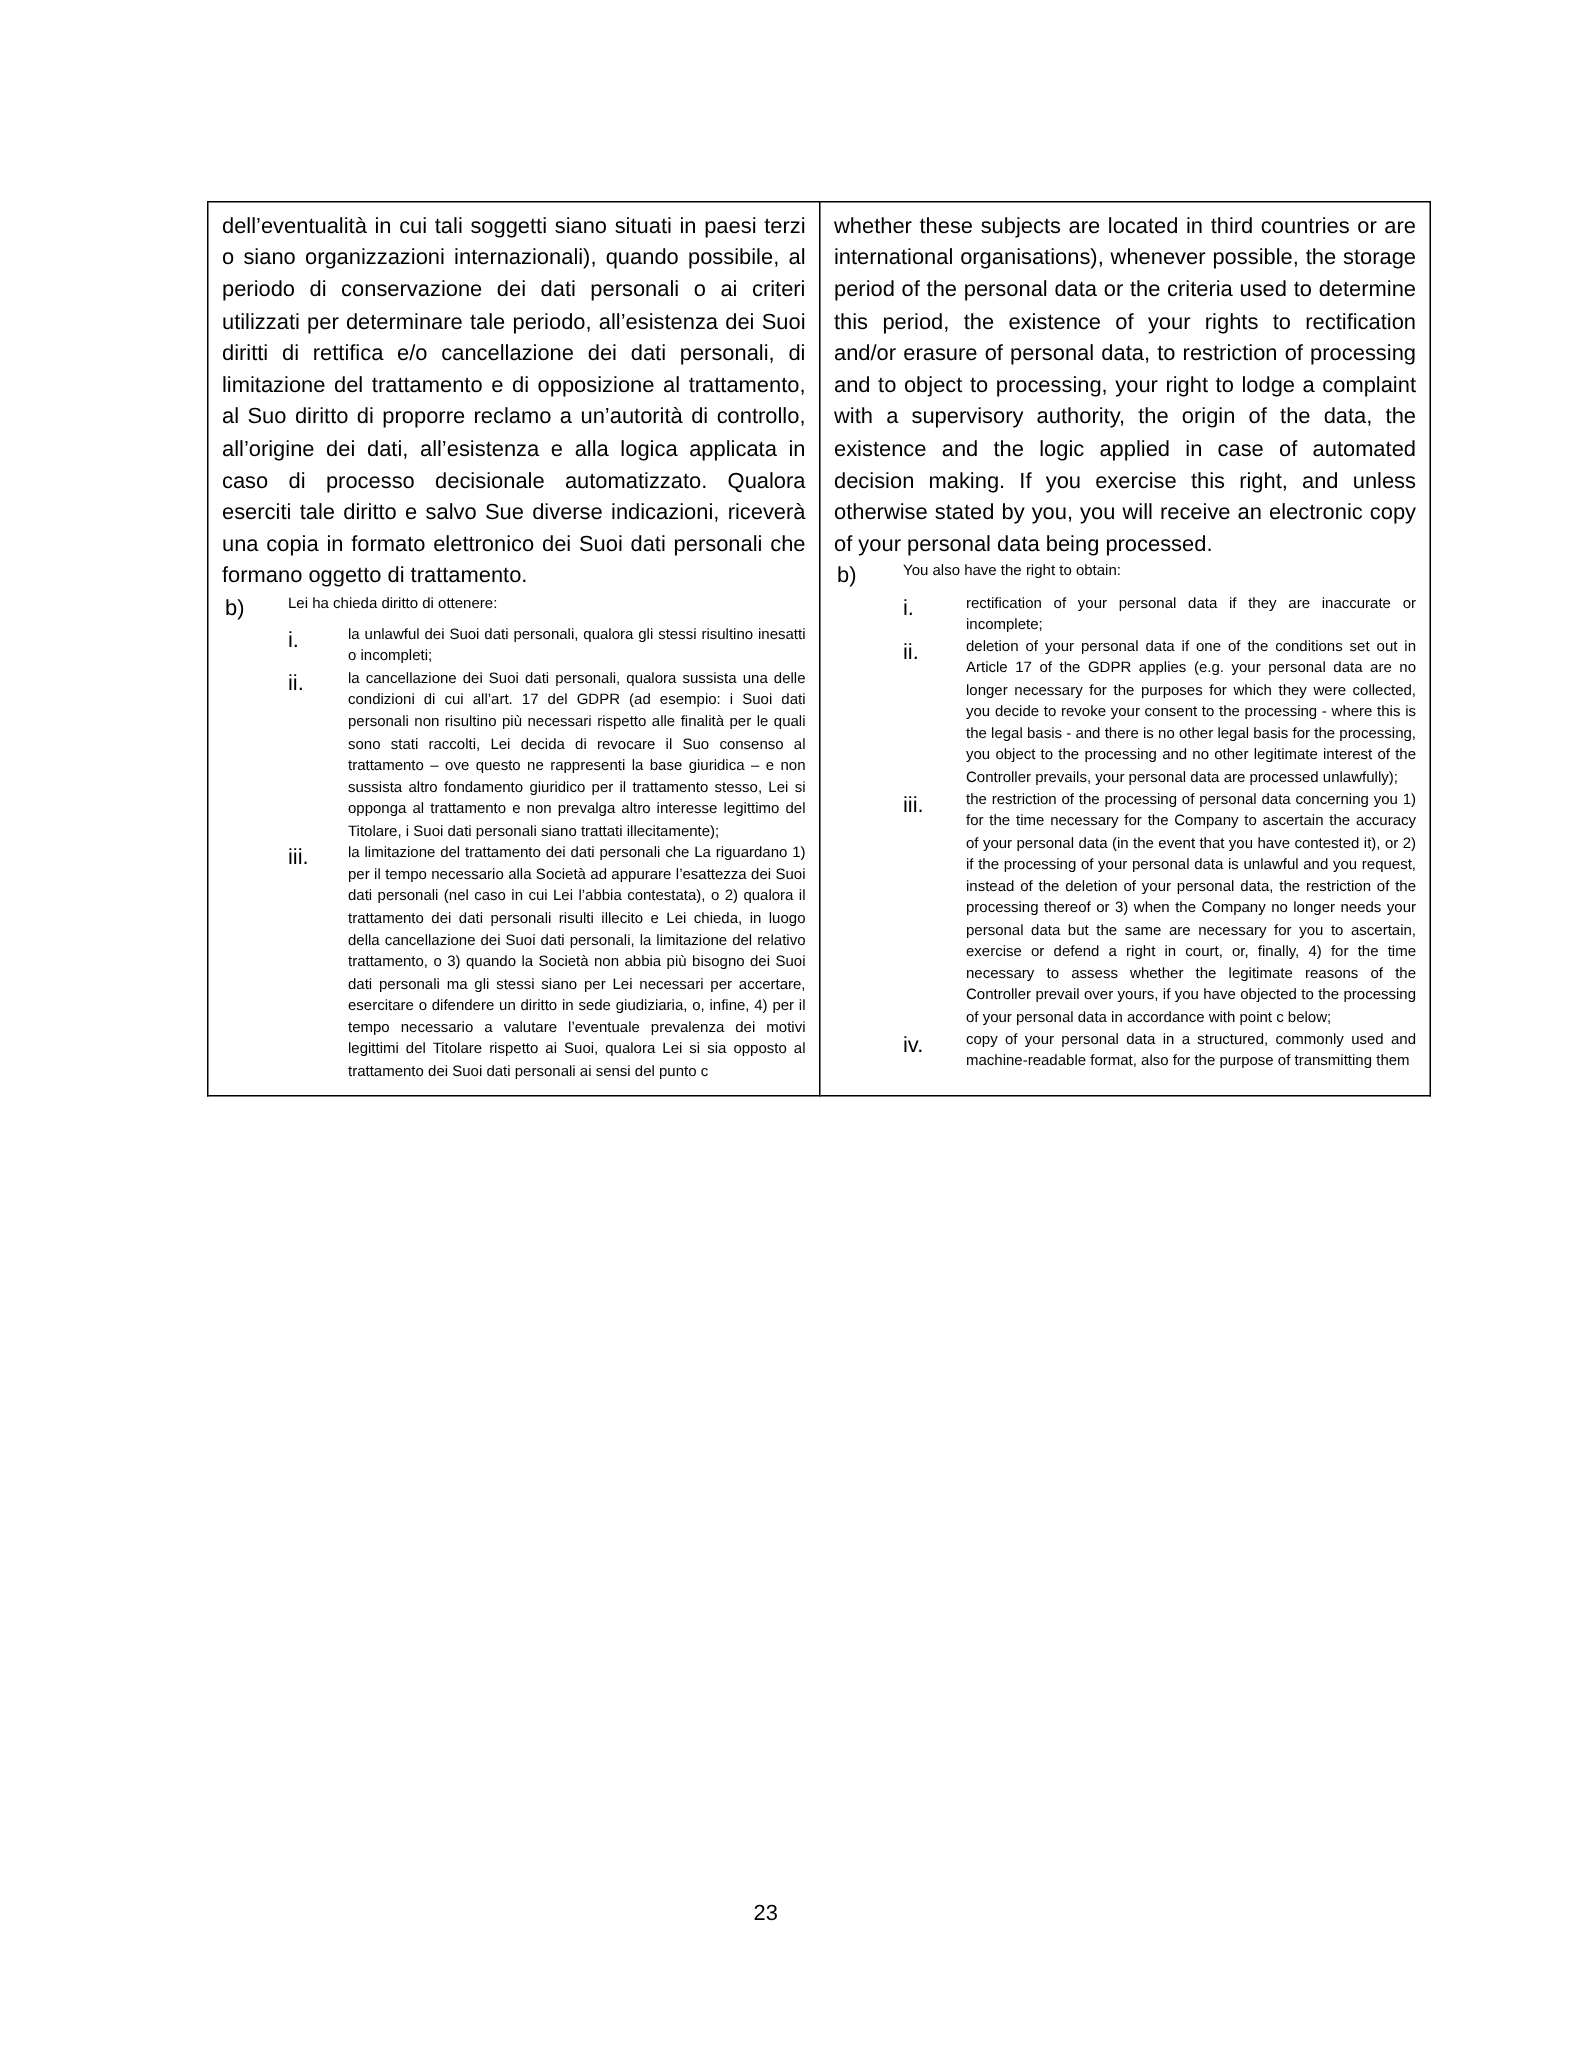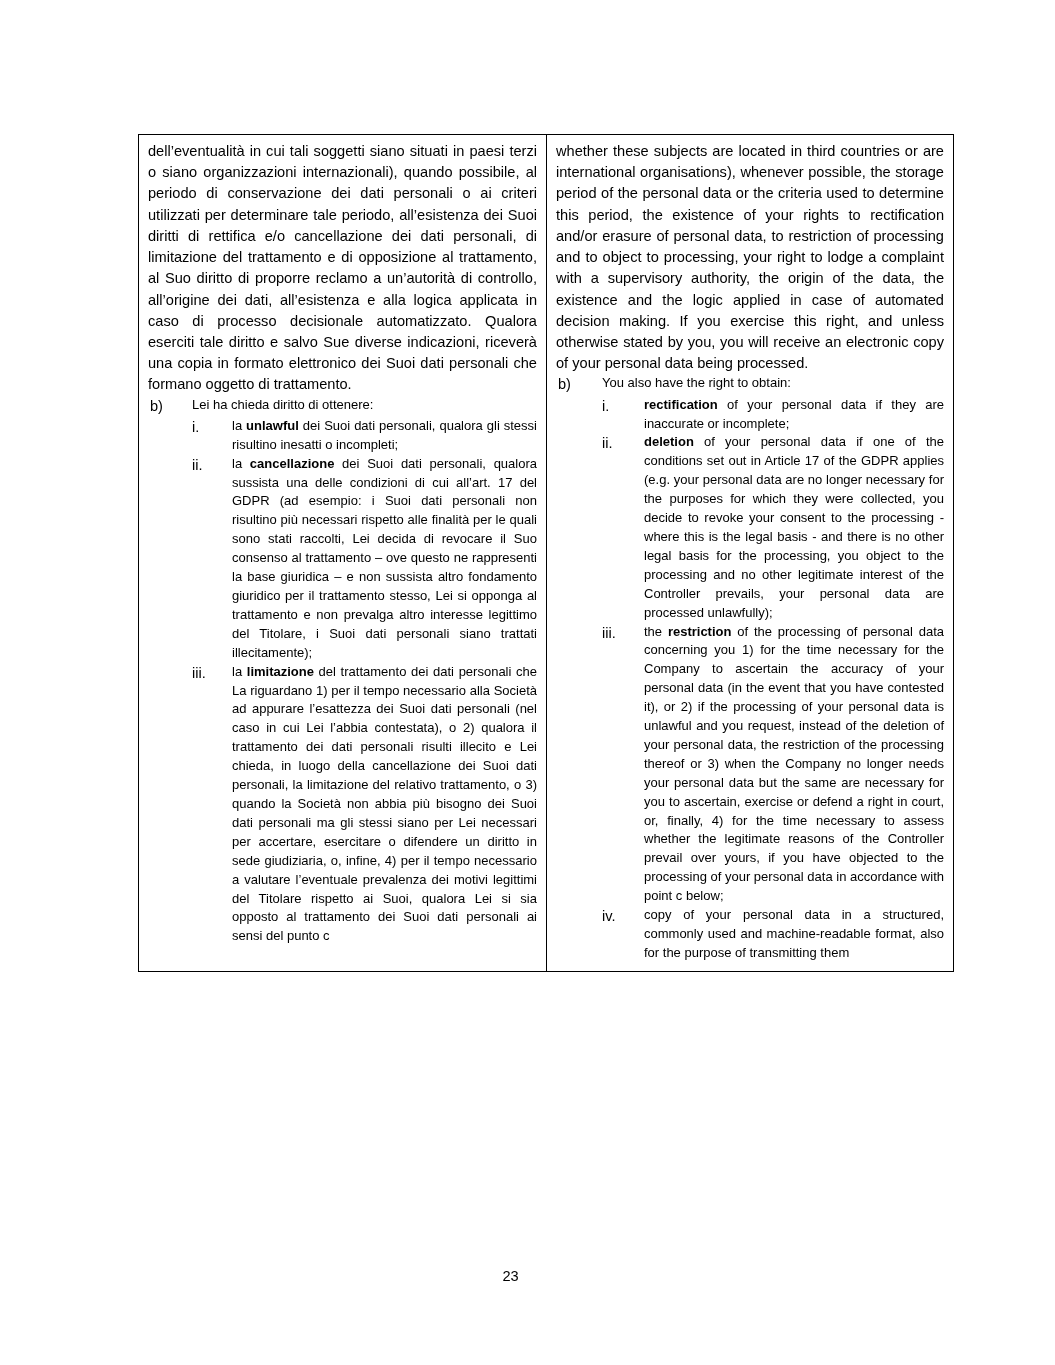--- a/index.html
+++ b/index.html
@@ -53,35 +53,35 @@
     align-items: flex-start;
   }
   .marker {
     flex: 0 0 auto;
     font-size: 14.6px;
     line-height: 1.455;
     text-align: left;
   }
   .row-txt {
     flex: 1 1 auto;
-    font-size: 13px;
+    font-size: 10px;
     line-height: 1.455;
     text-align: justify;
   }
   
   .lvl1 .marker { width: 42px; margin-left: 2px; }
   
   .lvl2 { margin-left: 44px; }
   .lvl2 .marker { width: 40px; text-align: left; }
 
   .lvl1-en .marker { width: 44px; margin-left: 2px; }
   .lvl2-en { margin-left: 46px; }
   .lvl2-en .marker { width: 42px; }
 
-  b, .bold { font-weight: bold; }
+  b, .bold { font-weight: normal; }
 
   .pagenum {
     position: absolute;
     left: 0;
     top: 1268px;
     width: 1021px;
     text-align: center;
     font-size: 14.6px;
     color: #000;
   }

